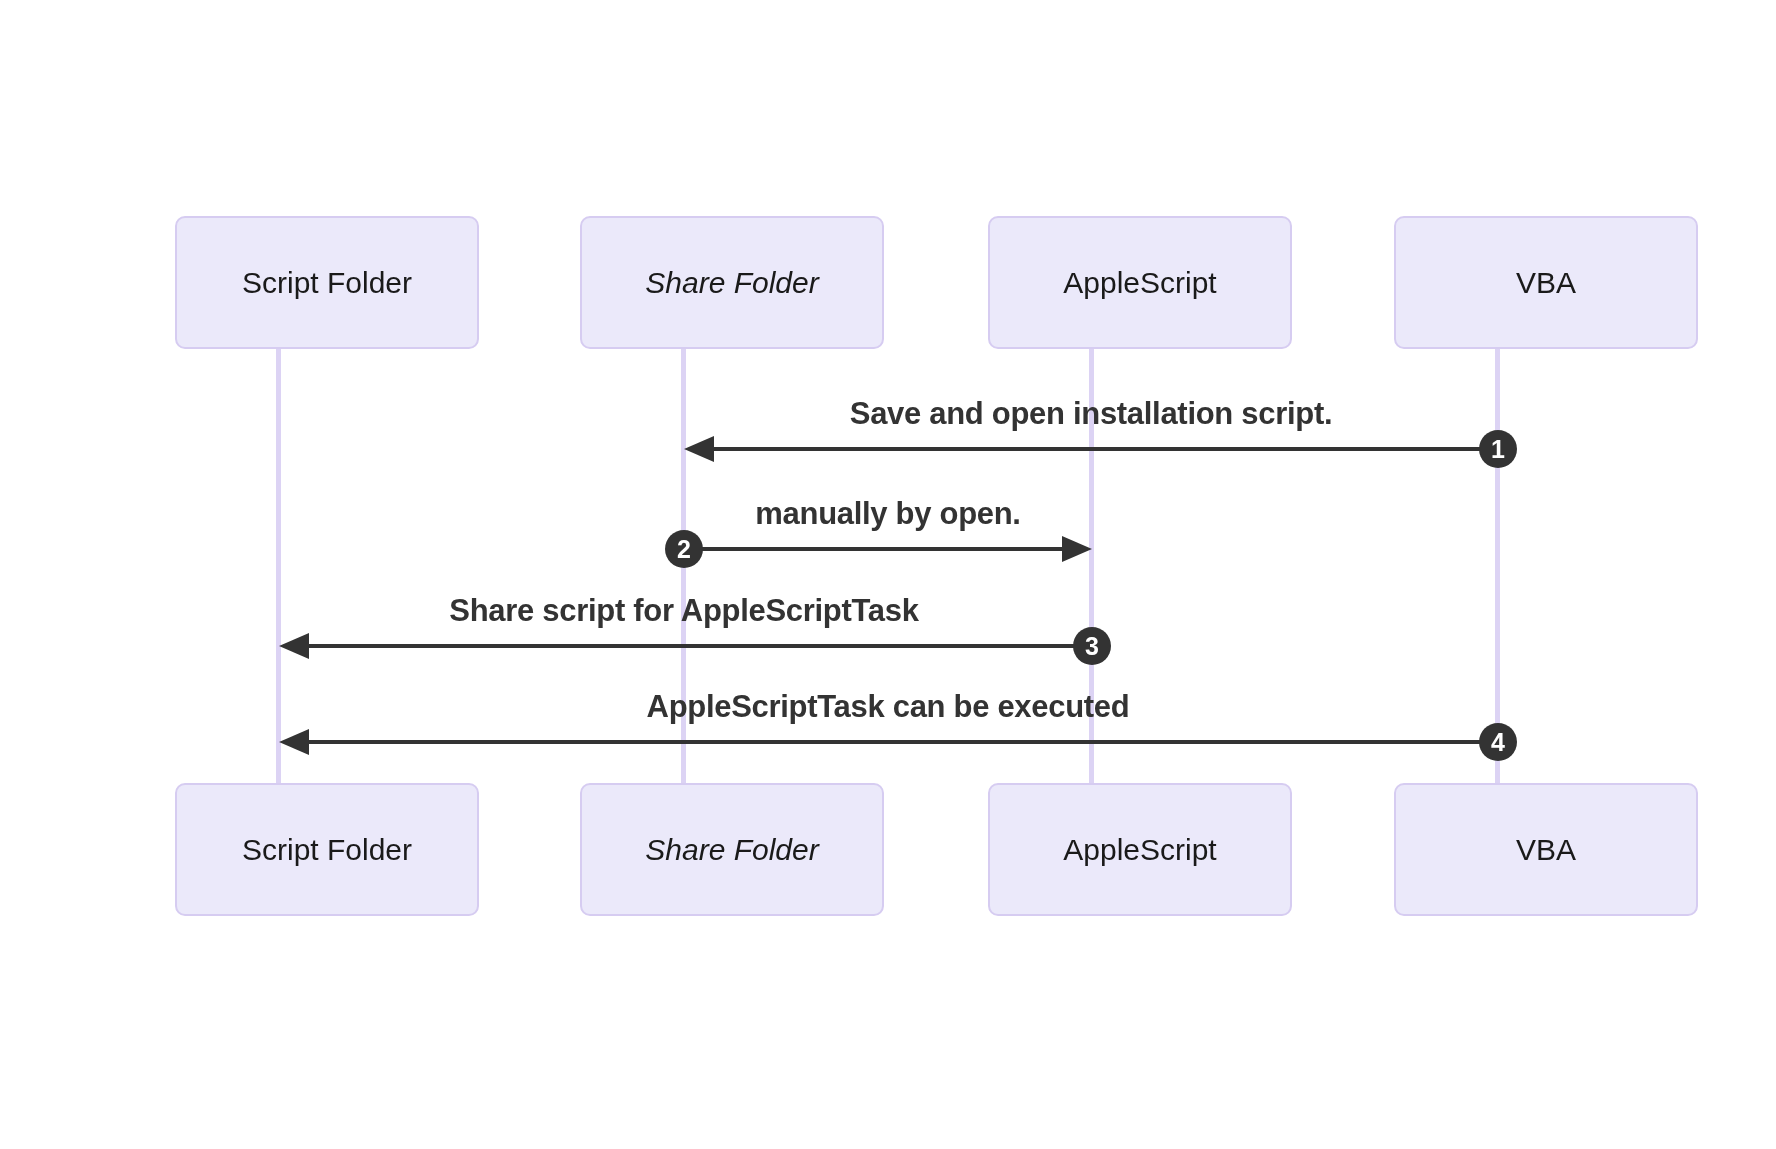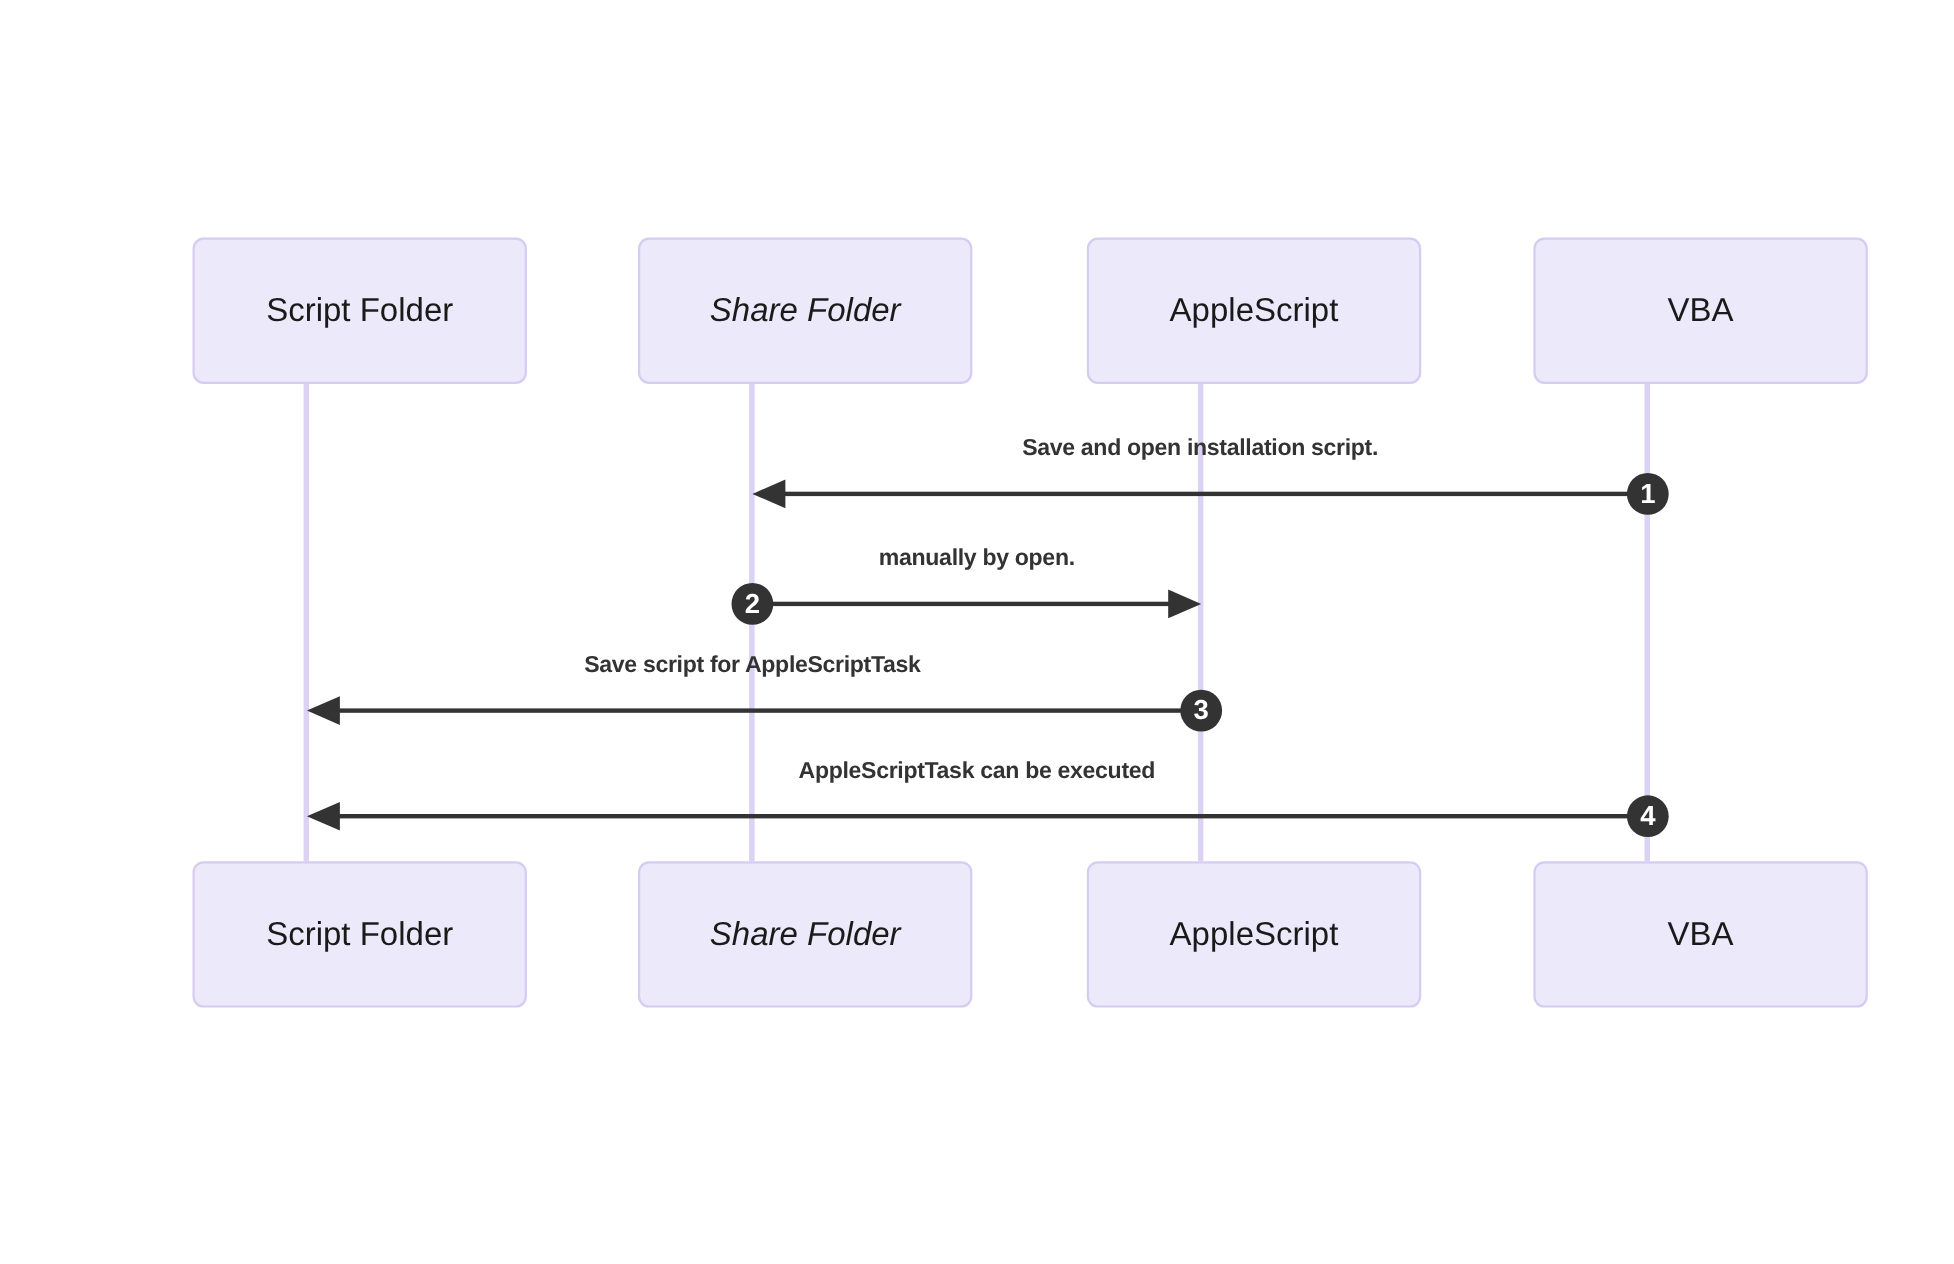--- a/index.html
+++ b/index.html
@@ -76,21 +76,21 @@
     font-weight: bold;
     display: flex;
     align-items: center;
     justify-content: center;
     z-index: 4;
   }
   .msg-label {
     position: absolute;
     width: 900px;
     text-align: center;
-    font-size: 21px;
+    font-size: 31px;
     font-weight: bold;
     color: #333333;
     letter-spacing: -0.3px;
     z-index: 3;
   }
 </style>
 </head>
 <body>
 
 <div class="canvas">
@@ -129,21 +129,21 @@
   <div class="msg-label" style="left:641px; top:396px;">Save and open installation script.</div>
   <div class="msg-line" style="left:698px; top:447px; width:800px;"></div>
   <div class="arrowhead left" style="left:684px; top:436px;"></div>
   <div class="seq-num" style="left:1479px; top:430px;">1</div>
 
   <div class="msg-label" style="left:438px; top:496px;">manually by open.</div>
   <div class="msg-line" style="left:684px; top:547px; width:382px;"></div>
   <div class="arrowhead right" style="left:1062px; top:536px;"></div>
   <div class="seq-num" style="left:665px; top:530px;">2</div>
 
-  <div class="msg-label" style="left:234px; top:593px;">Save script for AppleScriptTask</div>
+  <div class="msg-label" style="left:234px; top:593px;">Share script for AppleScriptTask</div>
   <div class="msg-line" style="left:293px; top:644px; width:799px;"></div>
   <div class="arrowhead left" style="left:279px; top:633px;"></div>
   <div class="seq-num" style="left:1073px; top:627px;">3</div>
 
   <div class="msg-label" style="left:438px; top:689px;">AppleScriptTask can be executed</div>
   <div class="msg-line" style="left:293px; top:740px; width:1205px;"></div>
   <div class="arrowhead left" style="left:279px; top:729px;"></div>
   <div class="seq-num" style="left:1479px; top:723px;">4</div>
 
 </div>

